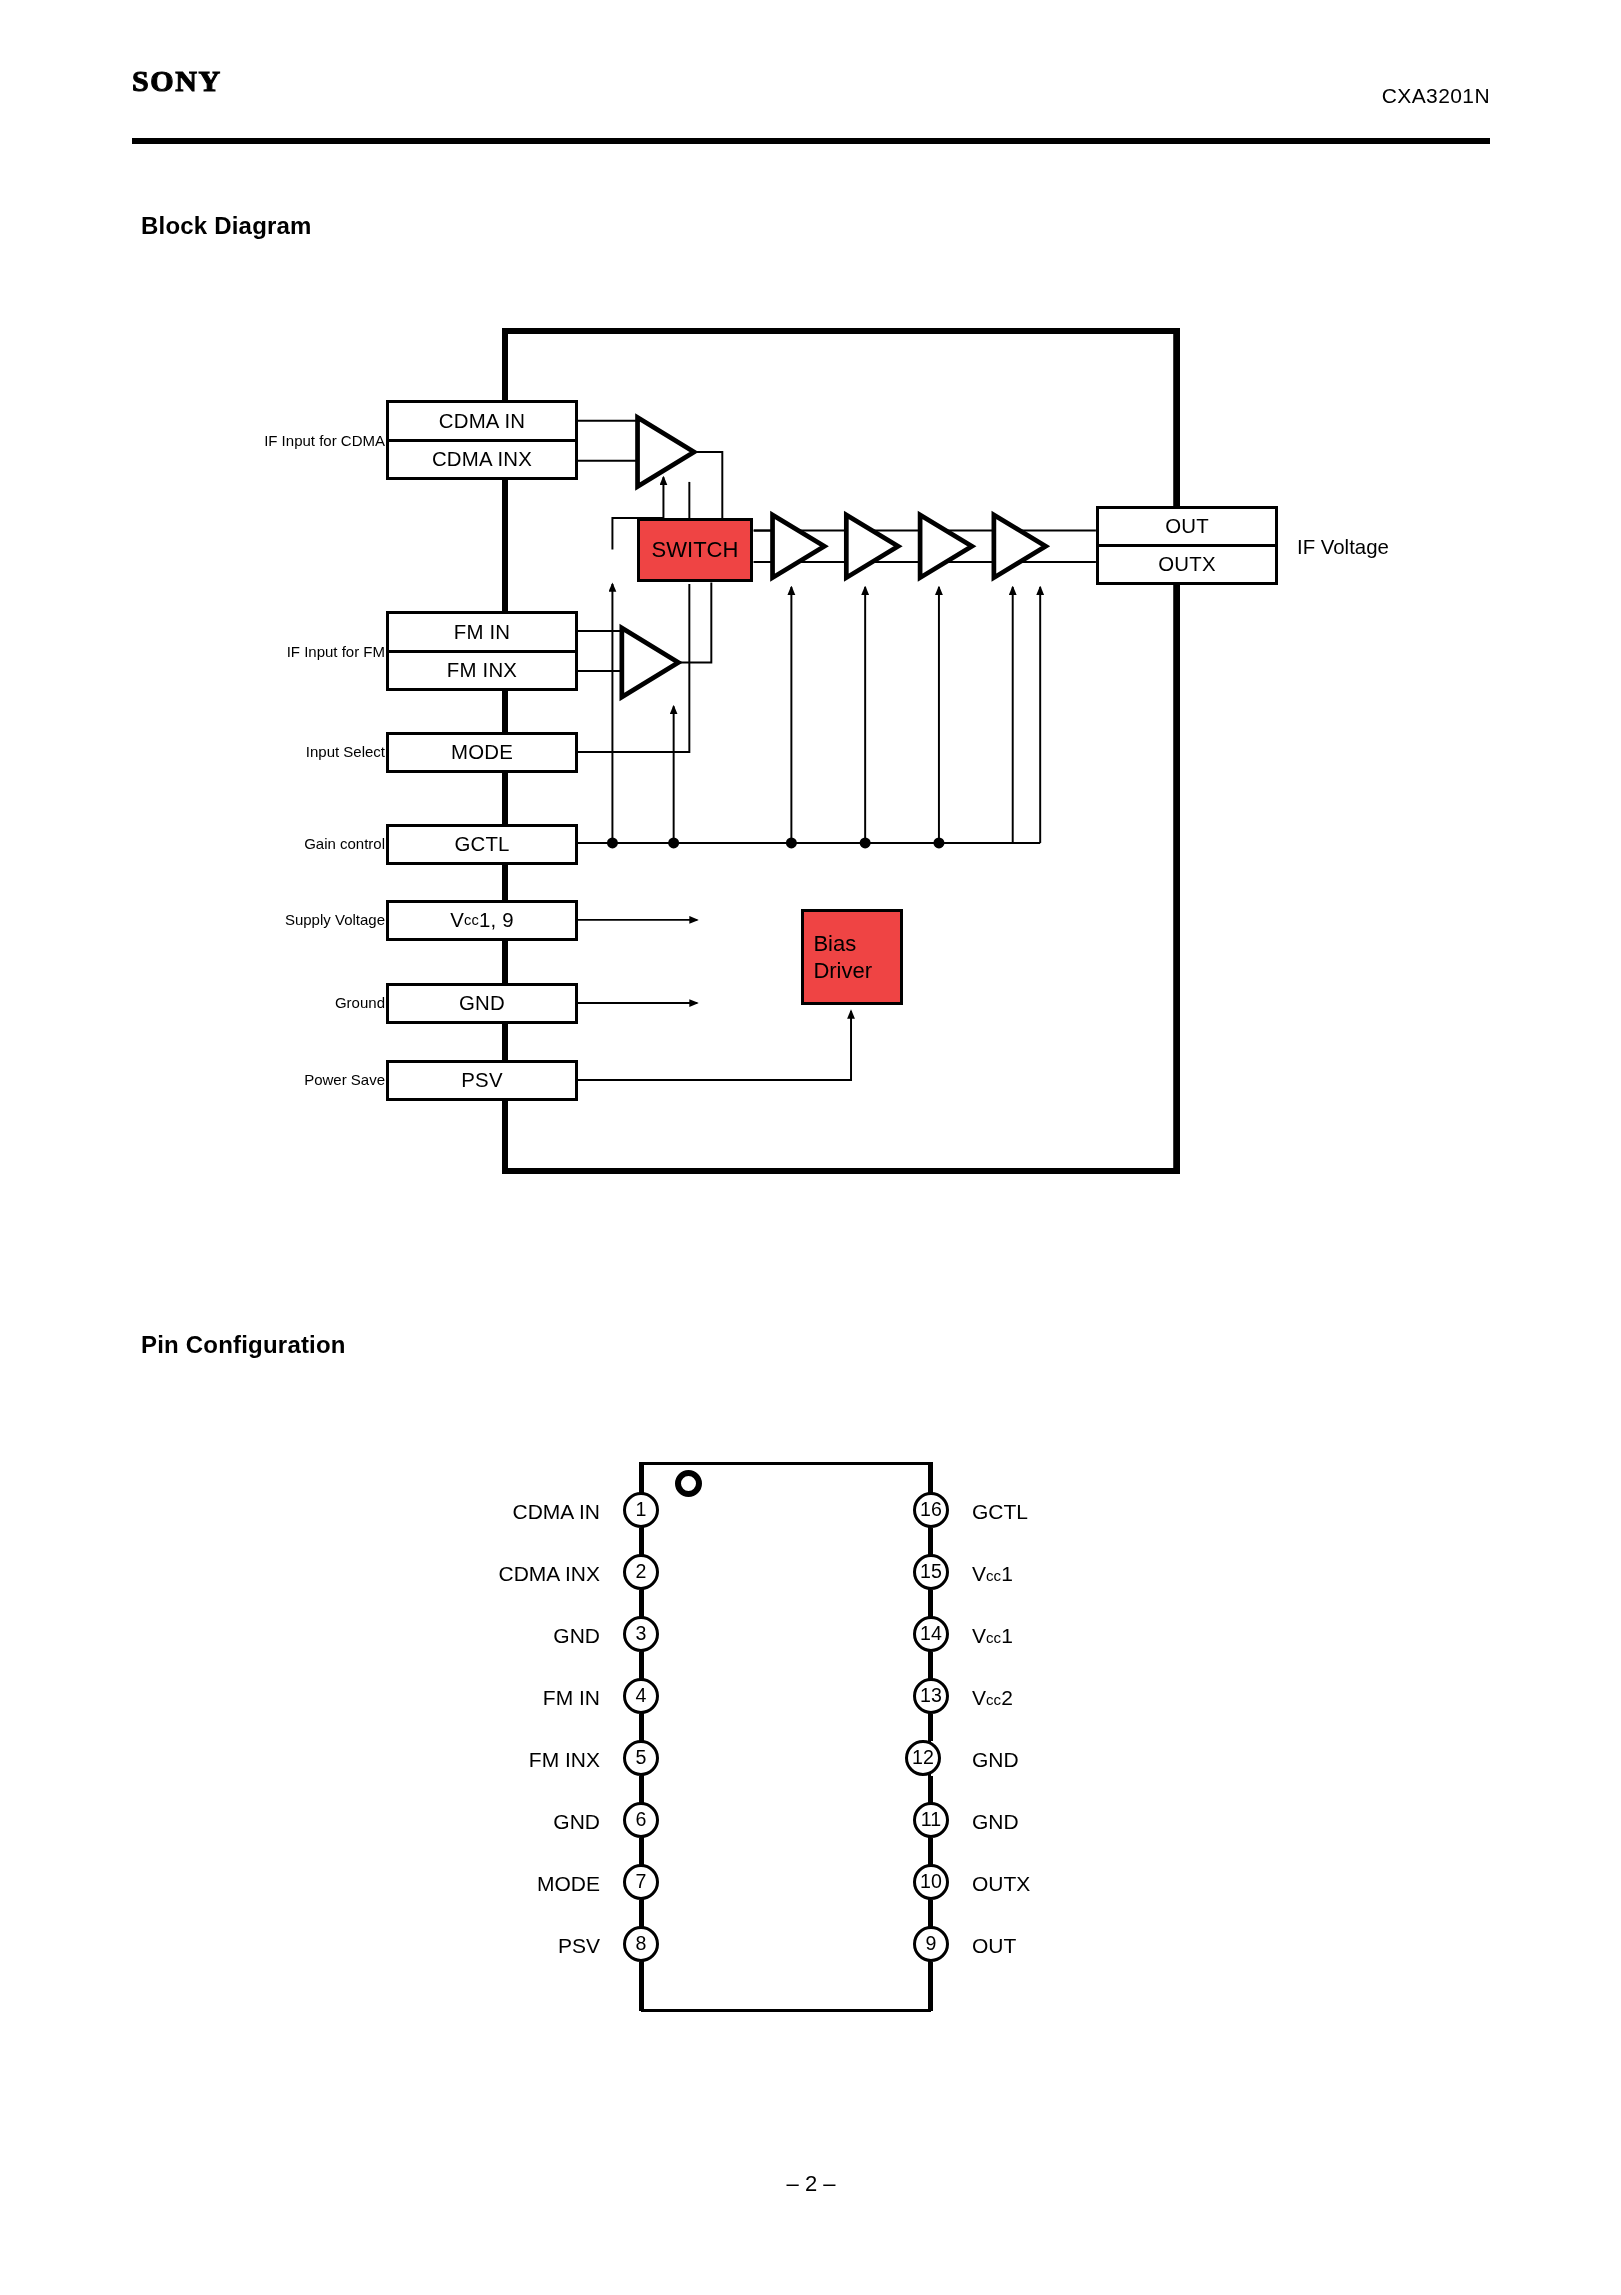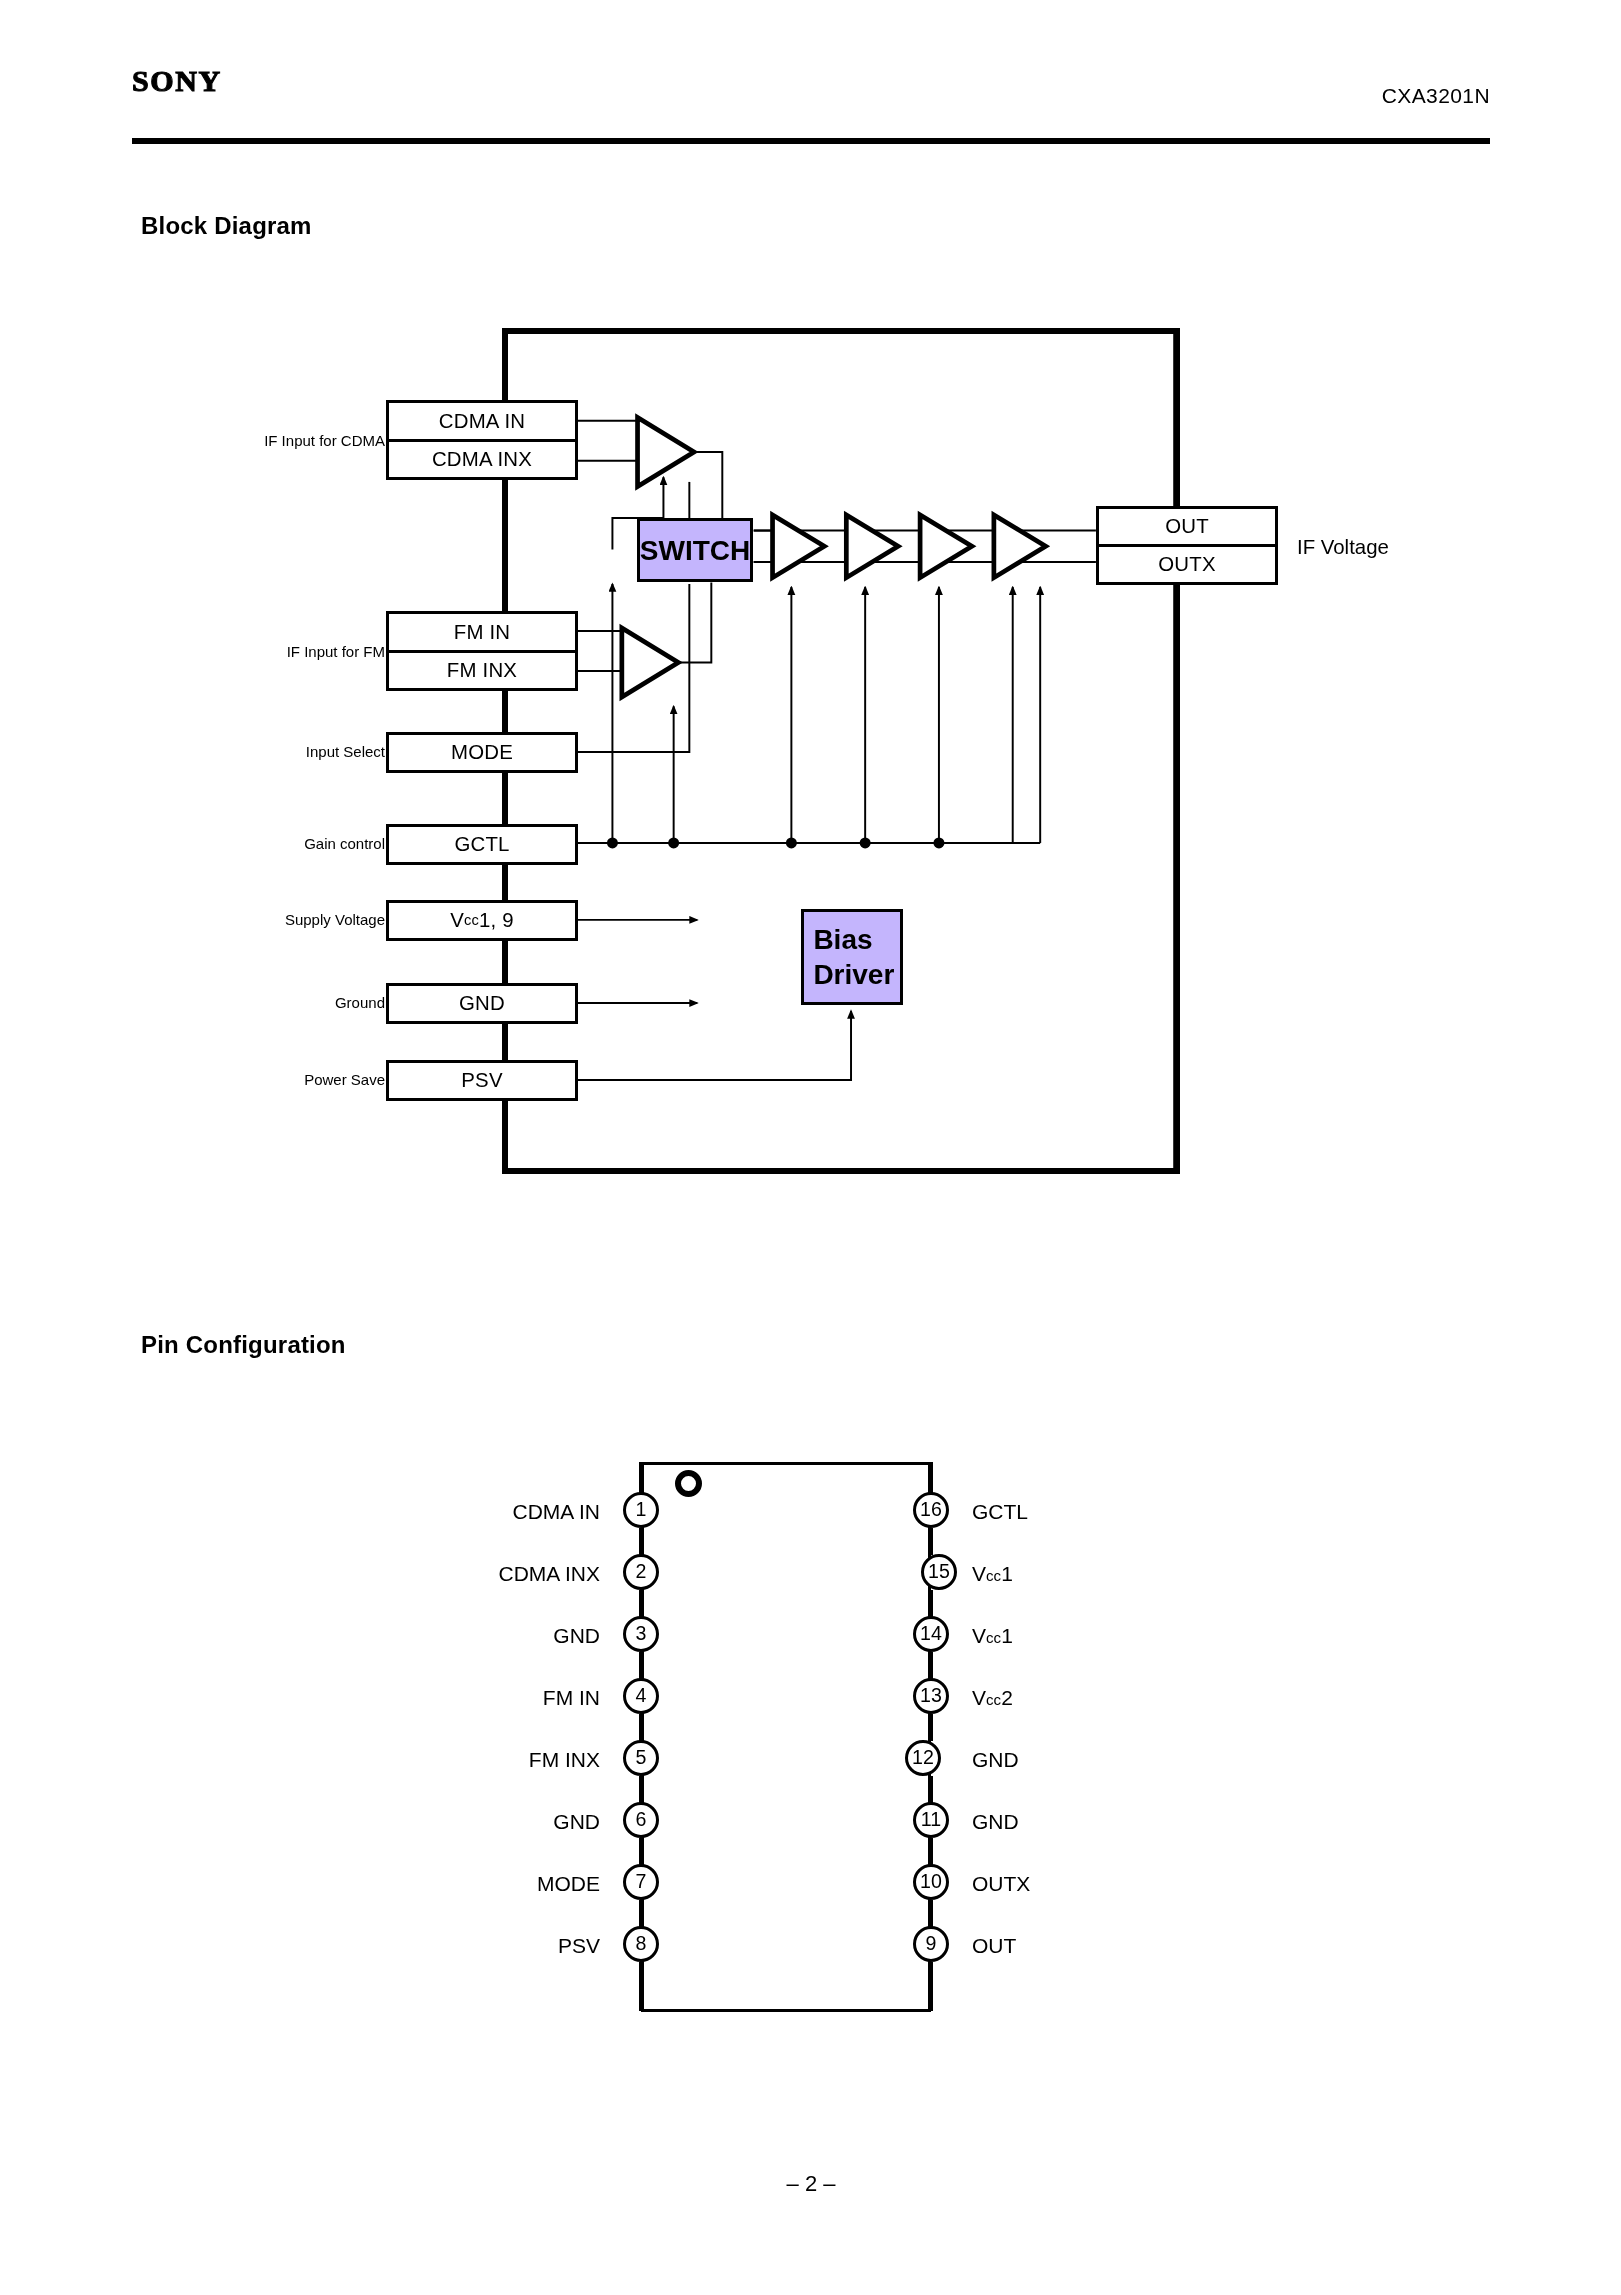--- a/index.html
+++ b/index.html
@@ -125,28 +125,27 @@
     font-size: 20.4px;
     line-height: 1;
     text-align: left;
     white-space: nowrap;
   }
 
   
   .fbox {
     position: absolute;
     border: 3.1px solid #000;
-    background: #c4b5fd;
+    background: #ef4444;
     box-sizing: border-box;
     display: flex;
     align-items: center;
     justify-content: center;
-    font-size: 28px;
+    font-size: 22px;
     line-height: 1.25;
-    font-weight: bold;
   }
   .fbox.left {
     justify-content: flex-start;
     padding-left: 9.4px;
     text-align: left;
   }
 
   
   .sc { font-size: 0.72em; }
 
@@ -389,21 +388,21 @@
   <div class="pin-name l" style="left:298px; top:1935px; width:302px;">PSV</div>
   <div class="pin-lead" style="left:639px; top:1962px; height:49px;"></div>
 
   <div class="pin-lead" style="left:929px; top:1462px; height:47px;"></div>
   <div class="pin-circle" style="left:913px; top:1492px;">16</div>
   <div class="pin-name r" style="left:972px; top:1501px;">
     <span>GCTL</span><span class="sc"></span><span></span>
   </div>
 
   <div class="pin-lead" style="left:929px; top:1528px; height:27px;"></div>
-  <div class="pin-circle" style="left:913px; top:1554px;margin-left:8px;">15</div>
+  <div class="pin-circle" style="left:913px; top:1554px;">15</div>
   <div class="pin-name r" style="left:972px; top:1563px;">
     <span>V</span><span class="sc">cc</span><span>1</span>
   </div>
 
   <div class="pin-lead" style="left:929px; top:1590px; height:27px;"></div>
   <div class="pin-circle" style="left:913px; top:1616px;">14</div>
   <div class="pin-name r" style="left:972px; top:1625px;">
     <span>V</span><span class="sc">cc</span><span>1</span>
   </div>
 

